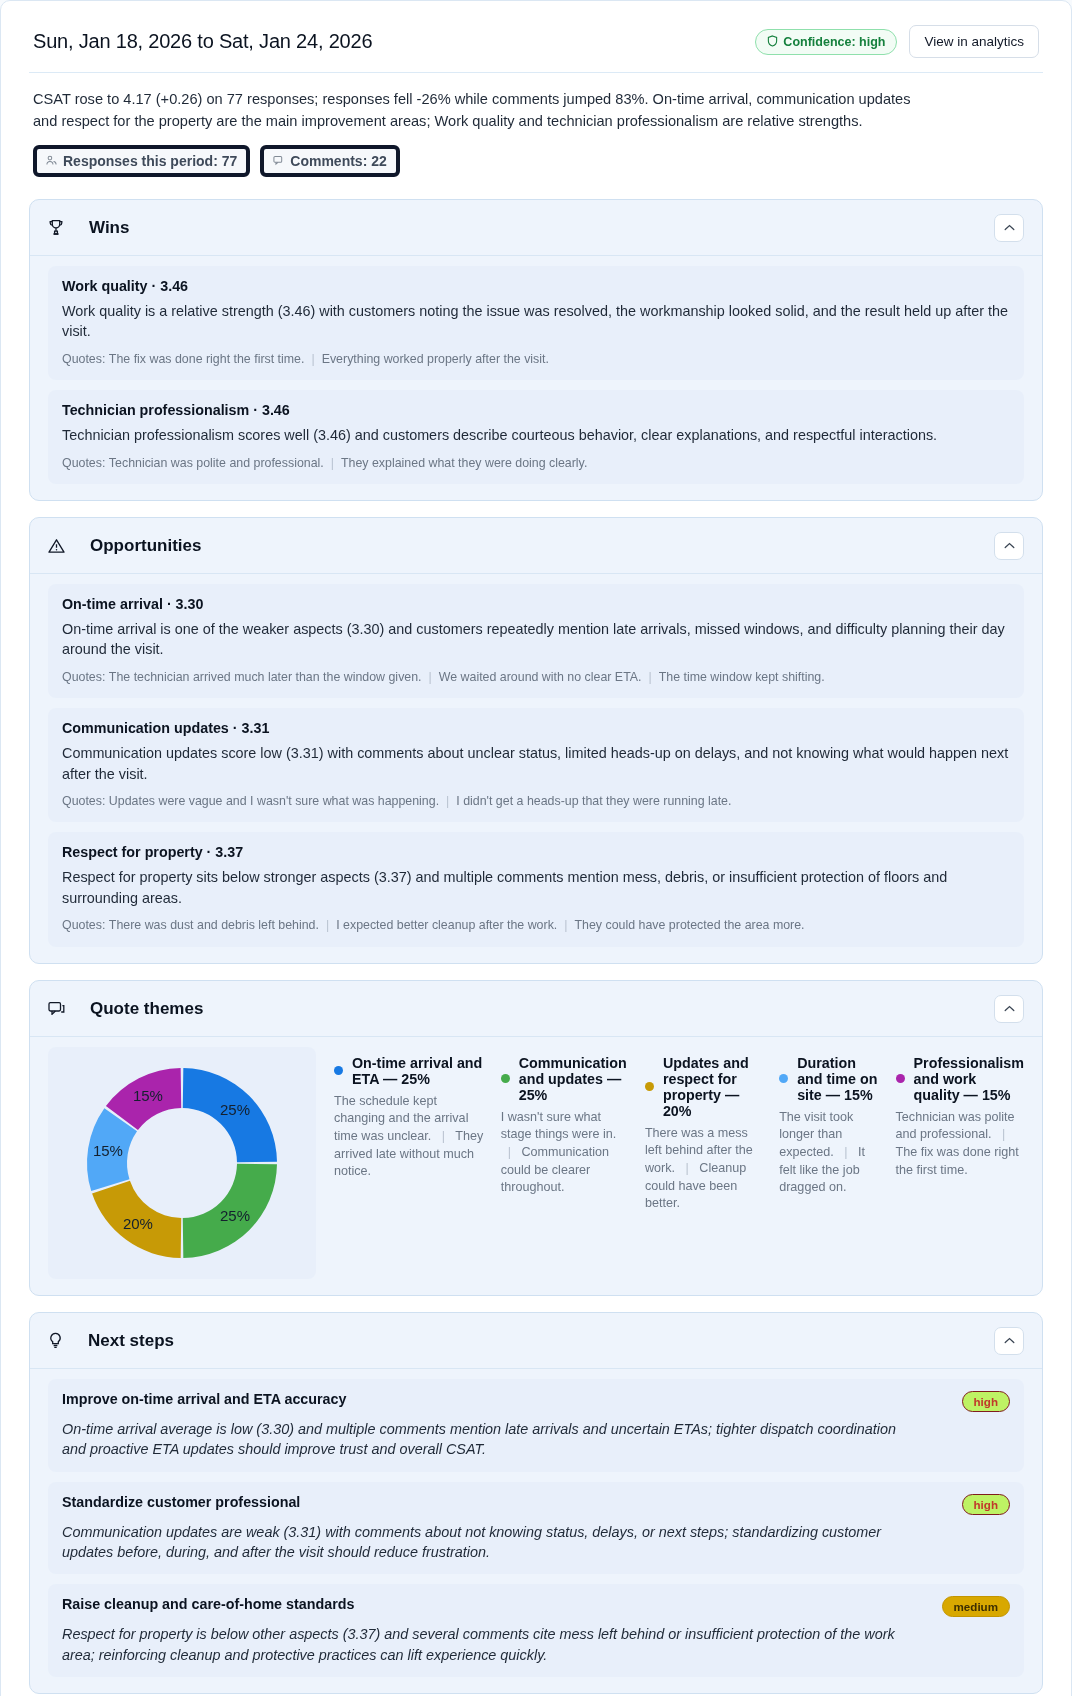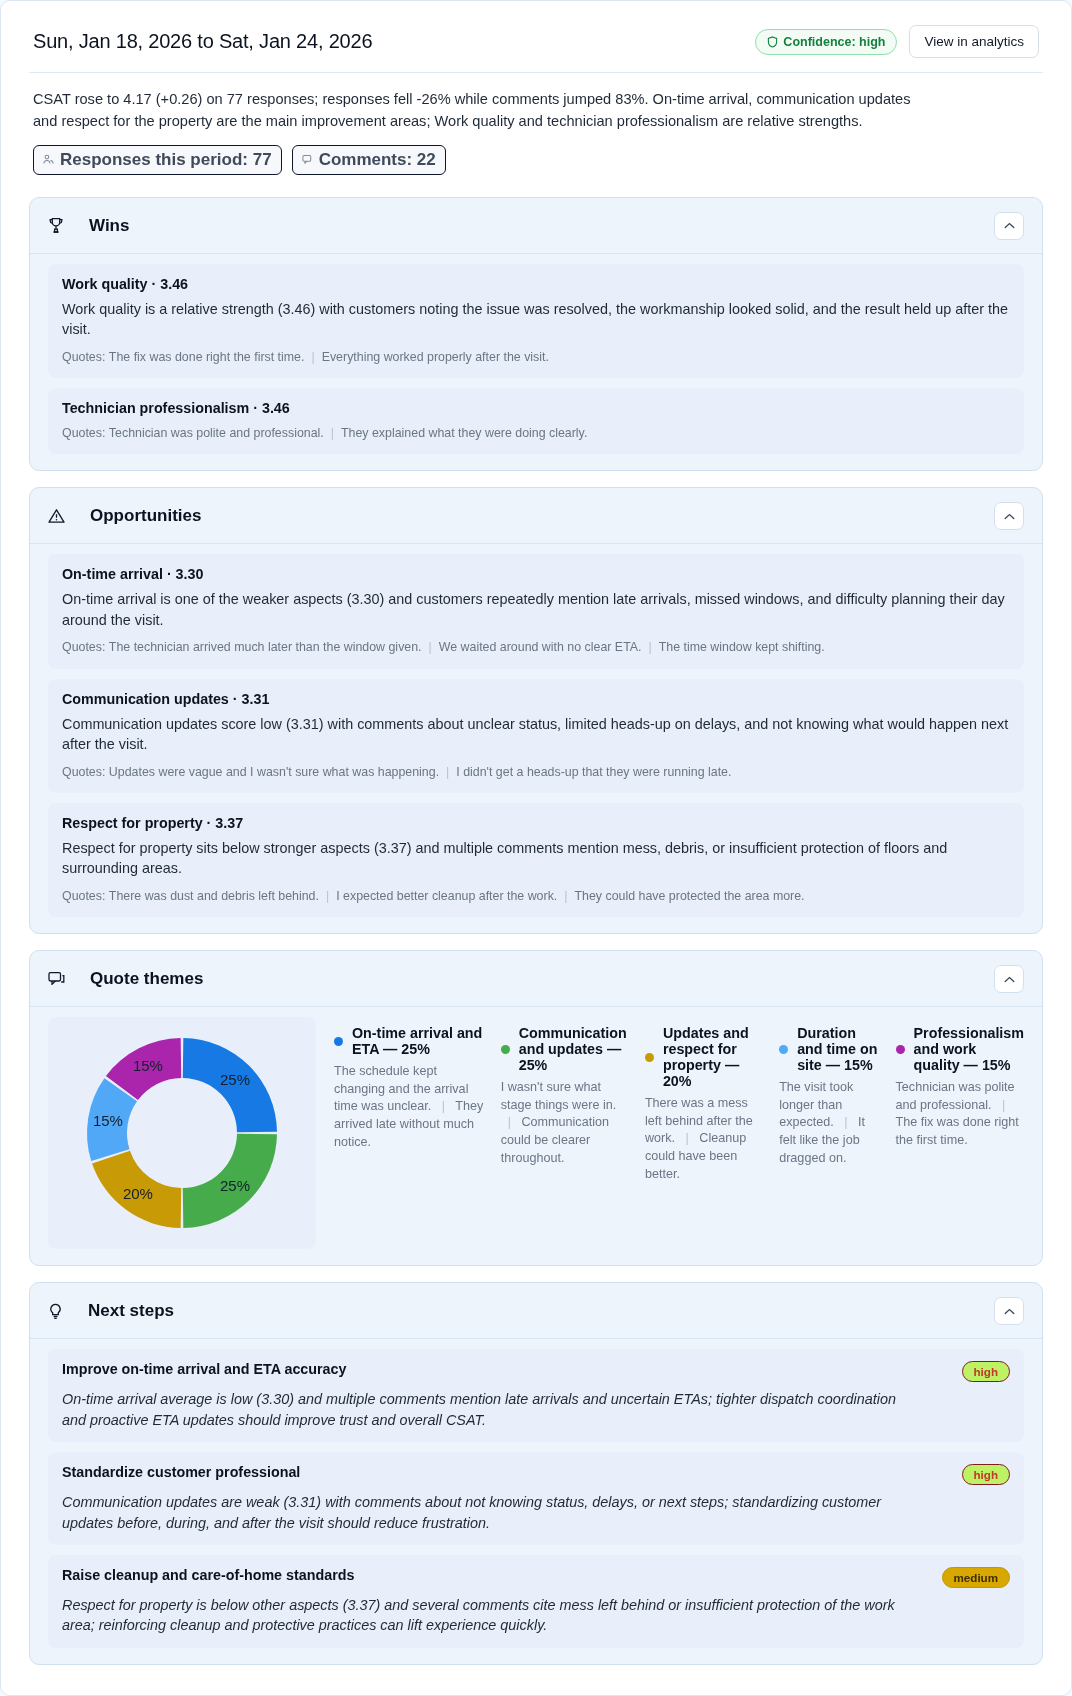--- a/index.html
+++ b/index.html
@@ -24,21 +24,21 @@
   .hdr-row {
     display: flex;
     align-items: center;
     justify-content: space-between;
     padding: 6px 4px 14px 4px;
     border-bottom: 1px solid #dceaf6;
   }
   .hdr-title { font-size: 20px; font-weight: normal; letter-spacing: -0.2px; color: #0b1320; }
   .hdr-right { display: flex; align-items: center; gap: 12px; }
   .conf-badge {
-    display: inline-flex; align-items: center; gap: 5px;
+    display: inline-flex; gap: 5px;
     border: 1px solid #8fe0ac; background: #f2fcf5; color: #15803d;
     border-radius: 999px; padding: 5px 11px; font-size: 12.5px; font-weight: bold;
   }
   .conf-badge svg { display: block; }
   .view-btn {
     border: 1px solid #d6dee8; background: #fff; color: #111827;
     border-radius: 7px; padding: 8px 14px; font-size: 13.5px; cursor: pointer;
     font-family: "Liberation Sans", sans-serif;
   }
 
@@ -46,22 +46,22 @@
   .summary {
     padding: 16px 4px 0 4px;
     font-size: 14.6px;
     line-height: 1.5;
     color: #1f2937;
     max-width: 890px;
   }
   .chips { display: flex; gap: 10px; padding: 12px 4px 6px 4px; }
   .chip {
     display: inline-flex; align-items: center; gap: 6px;
-    border: 1px solid #0f172a; background: #f6f8fb; color: #3f4a5a;
-    border-radius: 6px; padding: 4px 9px; font-size: 17px; font-weight: bold;
+    border: 4px solid #0f172a; background: #f6f8fb; color: #3f4a5a;
+    border-radius: 6px; padding: 4px 9px; font-size: 14px; font-weight: bold;
   }
   .chip svg { display: block; opacity: .75; }
 
   
   .card {
     margin-top: 16px;
     border: 1px solid #cfe0f1;
     border-radius: 10px;
     background: #eef4fc;
     overflow: hidden;
@@ -192,20 +192,21 @@
         <div class="item-desc">Work quality is a relative strength (3.46) with customers noting the issue was resolved, the workmanship looked solid, and the result held up after the visit.</div>
         <div class="item-quotes">
           <span>Quotes:</span>&nbsp;
           <span>The fix was done right the first time.</span>
           <span class="q-sep">|</span>
           <span>Everything worked properly after the visit.</span>
         </div>
       </div>
       <div class="item">
         <div class="item-title">Technician professionalism · 3.46</div>
+        <div class="item-desc">Technician professionalism scores well (3.46) and customers describe courteous behavior, clear explanations, and respectful interactions.</div>
         <div class="item-quotes">
           <span>Quotes:</span>&nbsp;
           <span>Technician was polite and professional.</span>
           <span class="q-sep">|</span>
           <span>They explained what they were doing clearly.</span>
         </div>
       </div>
     </div>
   </section>
 

